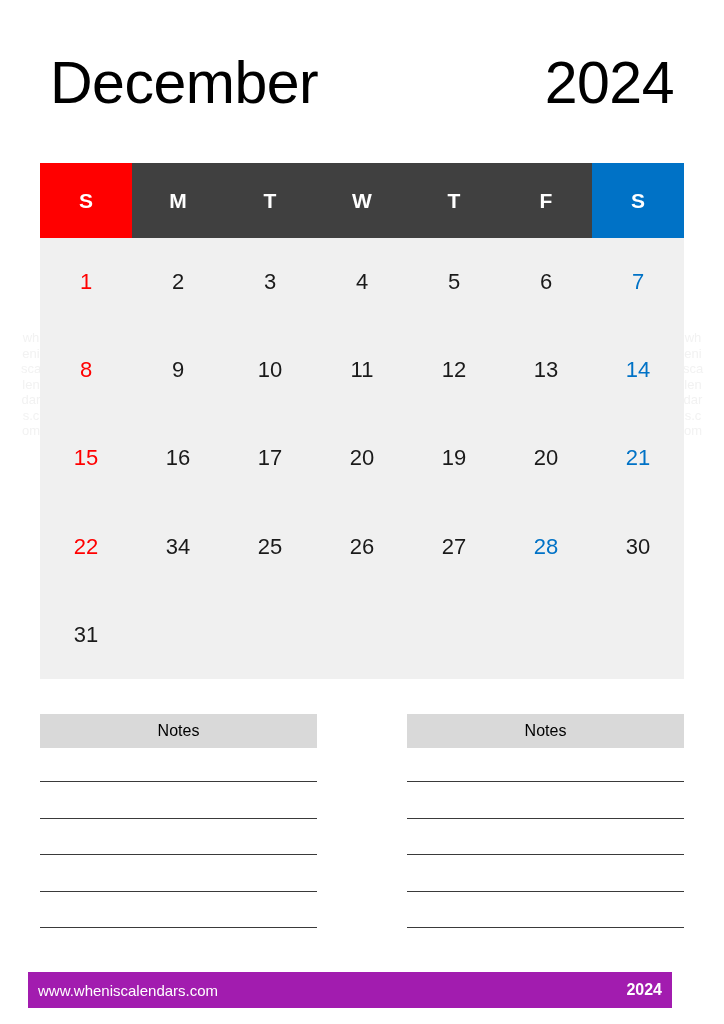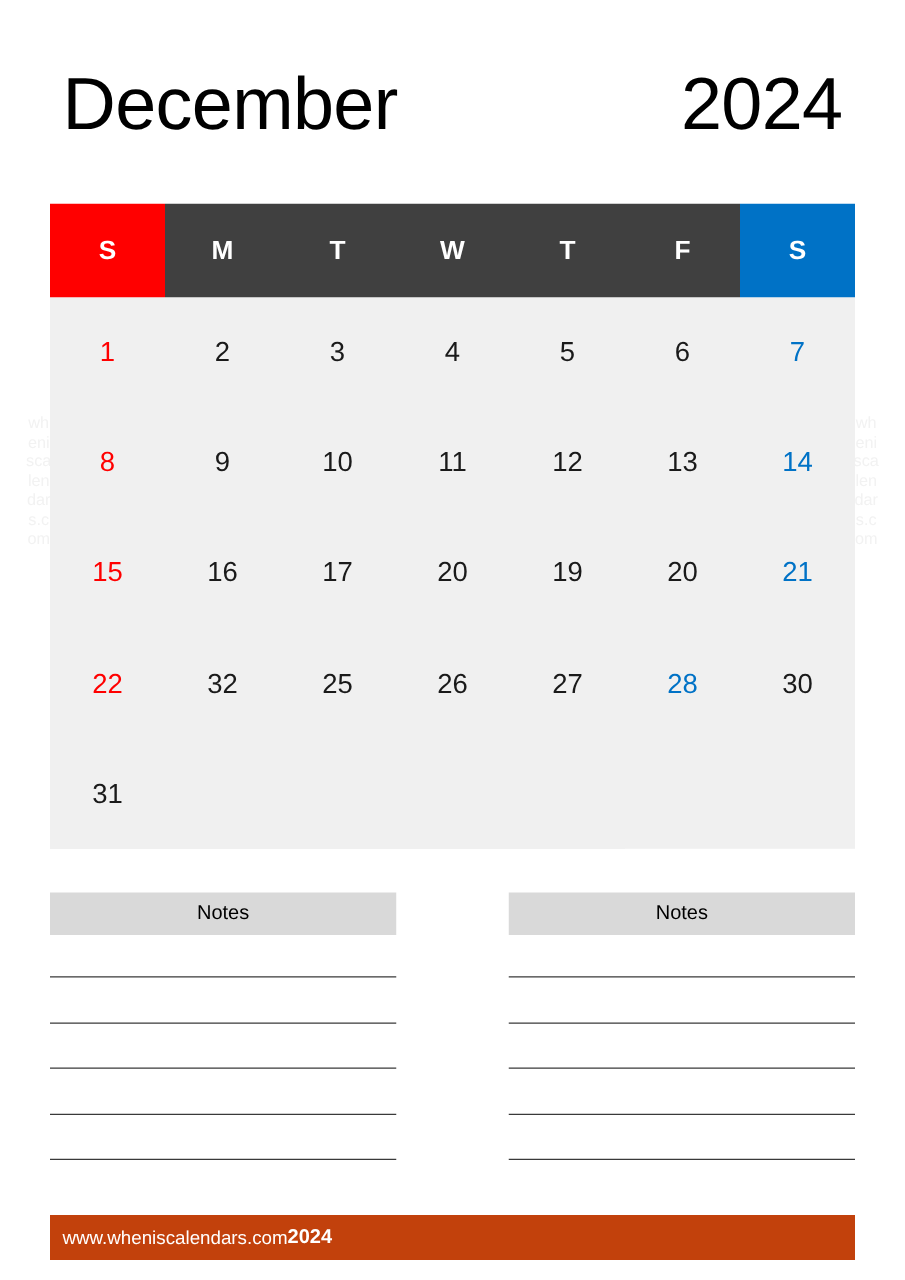--- a/index.html
+++ b/index.html
@@ -127,28 +127,28 @@
   .notes-line {
     height: 0;
     border-bottom: 1.6px solid #3a3a3a;
     margin-bottom: 35.5px;
   }
   .notes-line:last-child { margin-bottom: 0; }
 
   
   .footer {
     position: absolute;
-    left: 40px;
+    left: 28px;
     top: 972px;
     width: 644px;
     height: 36px;
-    background: #c2410c;
-    display: flex;
-    align-items: center;
-    justify-content: flex-start;
+    background: #a21caf;
+    display: flex;
+    align-items: center;
+    justify-content: space-between;
     padding: 0 10px;
   }
   .footer-url {
     font-size: 15px;
     color: #ffffff;
   }
   .footer-year {
     font-size: 16px;
     font-weight: bold;
     color: #ffffff;
@@ -193,21 +193,21 @@
         <div class="cell">13</div>
         <div class="cell sat">14</div>
         <div class="cell sun">15</div>
         <div class="cell">16</div>
         <div class="cell">17</div>
         <div class="cell">20</div>
         <div class="cell">19</div>
         <div class="cell">20</div>
         <div class="cell sat">21</div>
         <div class="cell sun">22</div>
-        <div class="cell">32</div>
+        <div class="cell">34</div>
         <div class="cell">25</div>
         <div class="cell">26</div>
         <div class="cell">27</div>
         <div class="cell sat">28</div>
         <div class="cell">30</div>
         <div class="cell">31</div>
         <div class="cell empty"></div>
         <div class="cell empty"></div>
         <div class="cell empty"></div>
         <div class="cell empty"></div>

